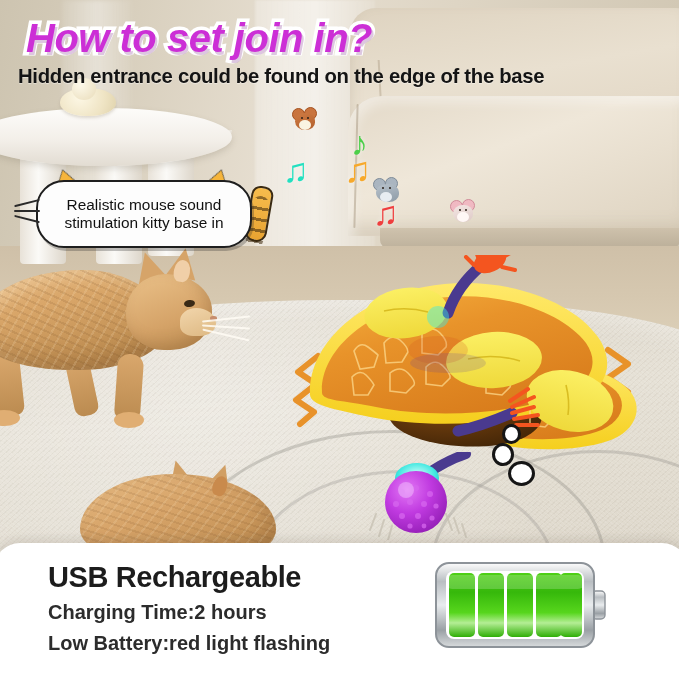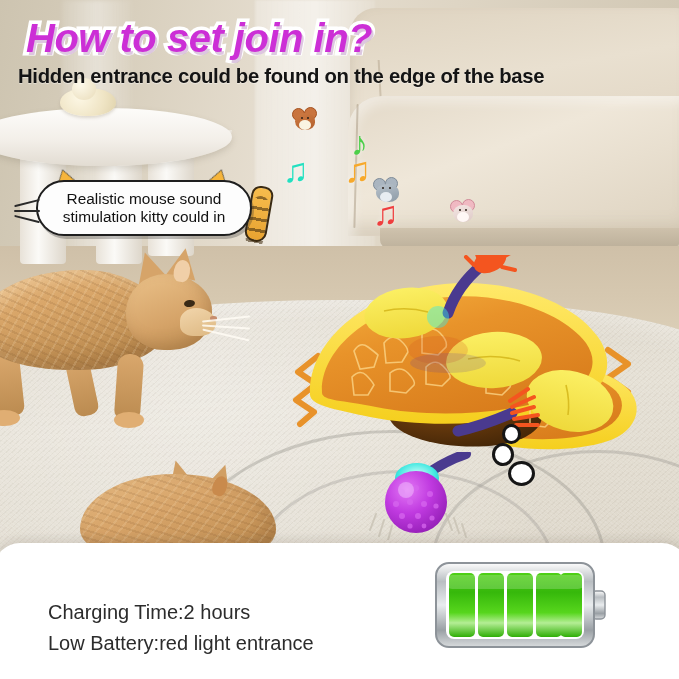--- a/index.html
+++ b/index.html
@@ -182,21 +182,21 @@
     white-space: nowrap;
     transform: scaleX(0.99);
     transform-origin: left center;
     text-shadow: 0 1px 1px rgba(255,255,255,.45);
   }
 
   
   .callout {
     position: absolute;
     left: 36px; top: 180px;
-    width: 216px; height: 56px;
+    width: 216px; height: 68px;
   }
   .callout-ear {
     position: absolute;
     width: 0; height: 0;
     border-left: 11px solid transparent;
     border-right: 11px solid transparent;
     border-bottom: 17px solid #f6b53c;
     filter: drop-shadow(0 -1px 0 #2a2a2a);
   }
   .callout-ear.left  { left: 18px;  top: -10px; transform: rotate(-16deg); }
@@ -497,21 +497,21 @@
     font-size: 29px;
     font-weight: 900;
     color: #1c1c1c;
     letter-spacing: -0.4px;
   }
   .panel-line {
     position: absolute;
     left: 54px;
     font-size: 20px;
     color: #2c2c2c;
-    font-weight: 400;
+    font-weight: 700;
   }
   .panel-line.r1 { top: 58px; }
   .panel-line.r2 { top: 89px; }
 
   .battery { position: absolute; left: 432px; top: 557px; width: 176px; height: 96px; }
 </style>
 </head>
 <body>
 
 <div id="stage">
@@ -736,28 +736,29 @@
   <div class="callout">
     <div class="callout-ear left"></div>
     <div class="callout-ear right"></div>
     <div class="cat-tail"></div>
     <div class="callout-body">
       <div class="whisker w1"></div>
       <div class="whisker w2"></div>
       <div class="whisker w3"></div>
       <div class="callout-text">
         <span>Realistic mouse sound</span><br>
-        <span>stimulation kitty could in</span>
+        <span>stimulation kitty base in</span>
       </div>
     </div>
   </div>
 
   <div class="bottom-panel">
+    <div class="panel-title">USB Rechargeable</div>
     <div class="panel-line r1">Charging Time:2 hours</div>
-    <div class="panel-line r2">Low Battery:red light entrance</div>
+    <div class="panel-line r2">Low Battery:red light flashing</div>
   </div>
 
   <svg class="battery" viewBox="0 0 176 96">
     <defs>
       <linearGradient id="caseG" x1="0" y1="0" x2="0" y2="1">
         <stop offset="0%" stop-color="#fdfdfd"></stop>
         <stop offset="22%" stop-color="#b9bec2"></stop>
         <stop offset="50%" stop-color="#e9ecee"></stop>
         <stop offset="80%" stop-color="#9aa0a5"></stop>
         <stop offset="100%" stop-color="#d8dbdd"></stop>

